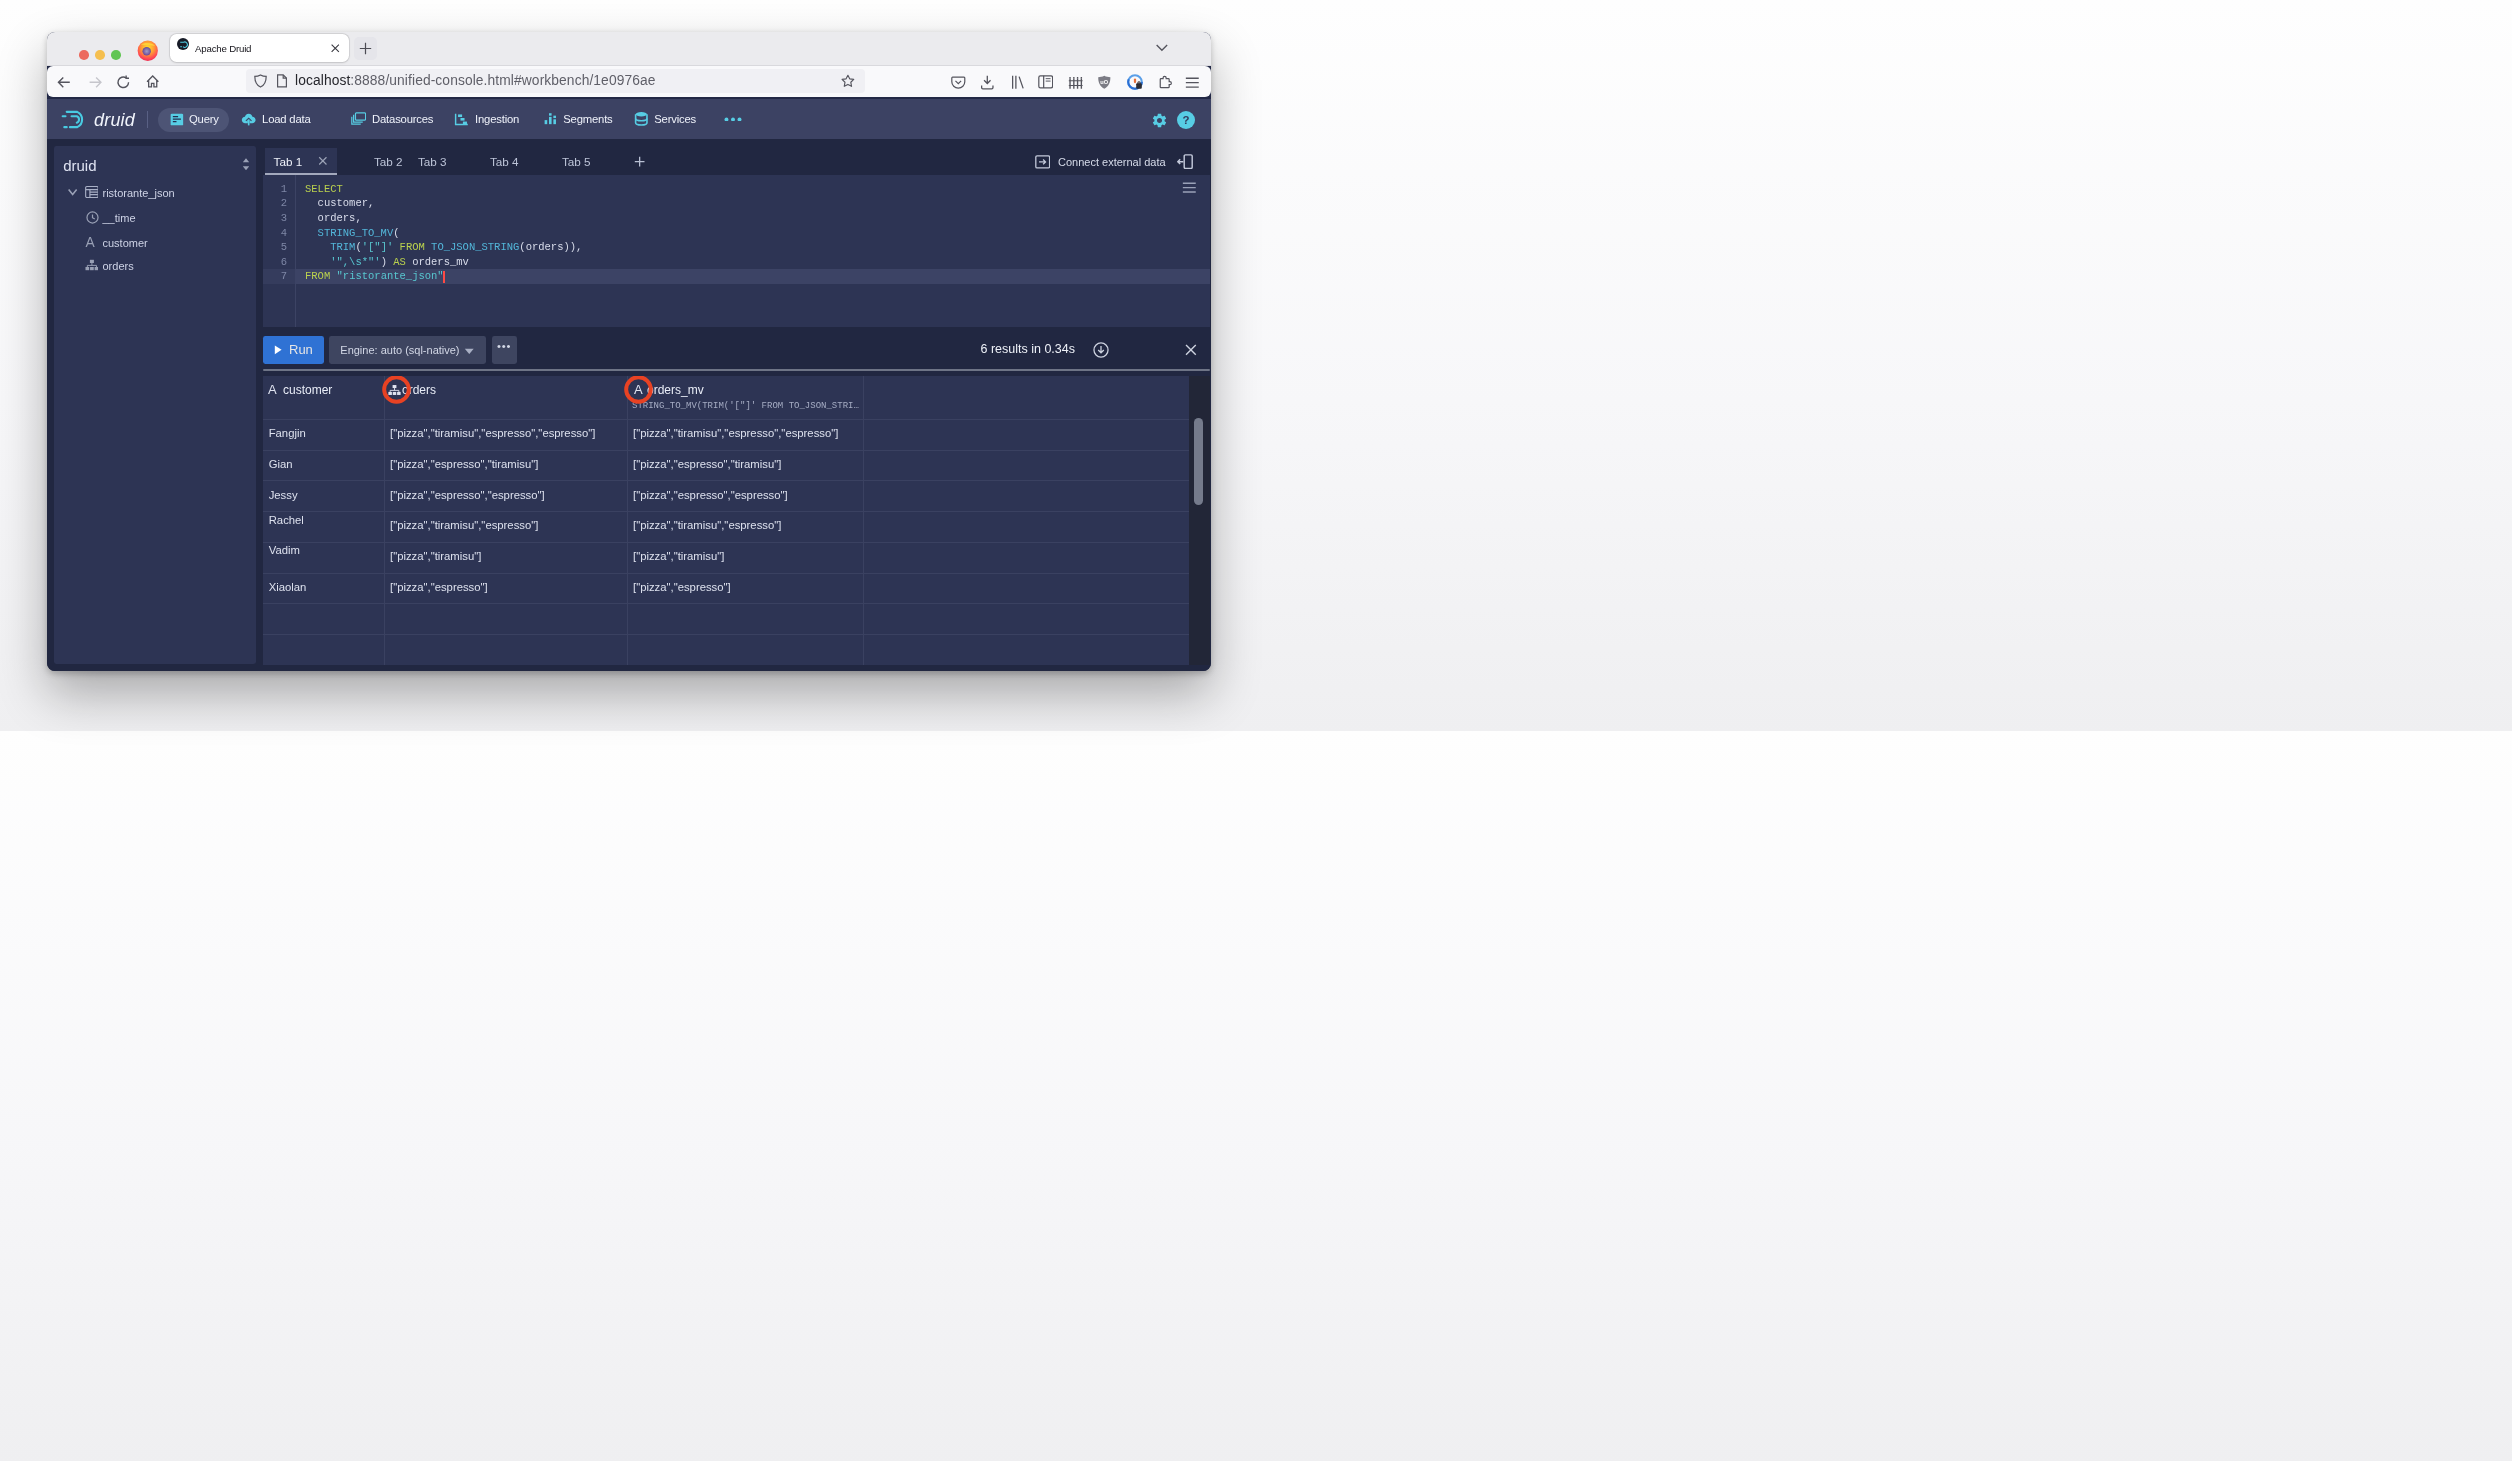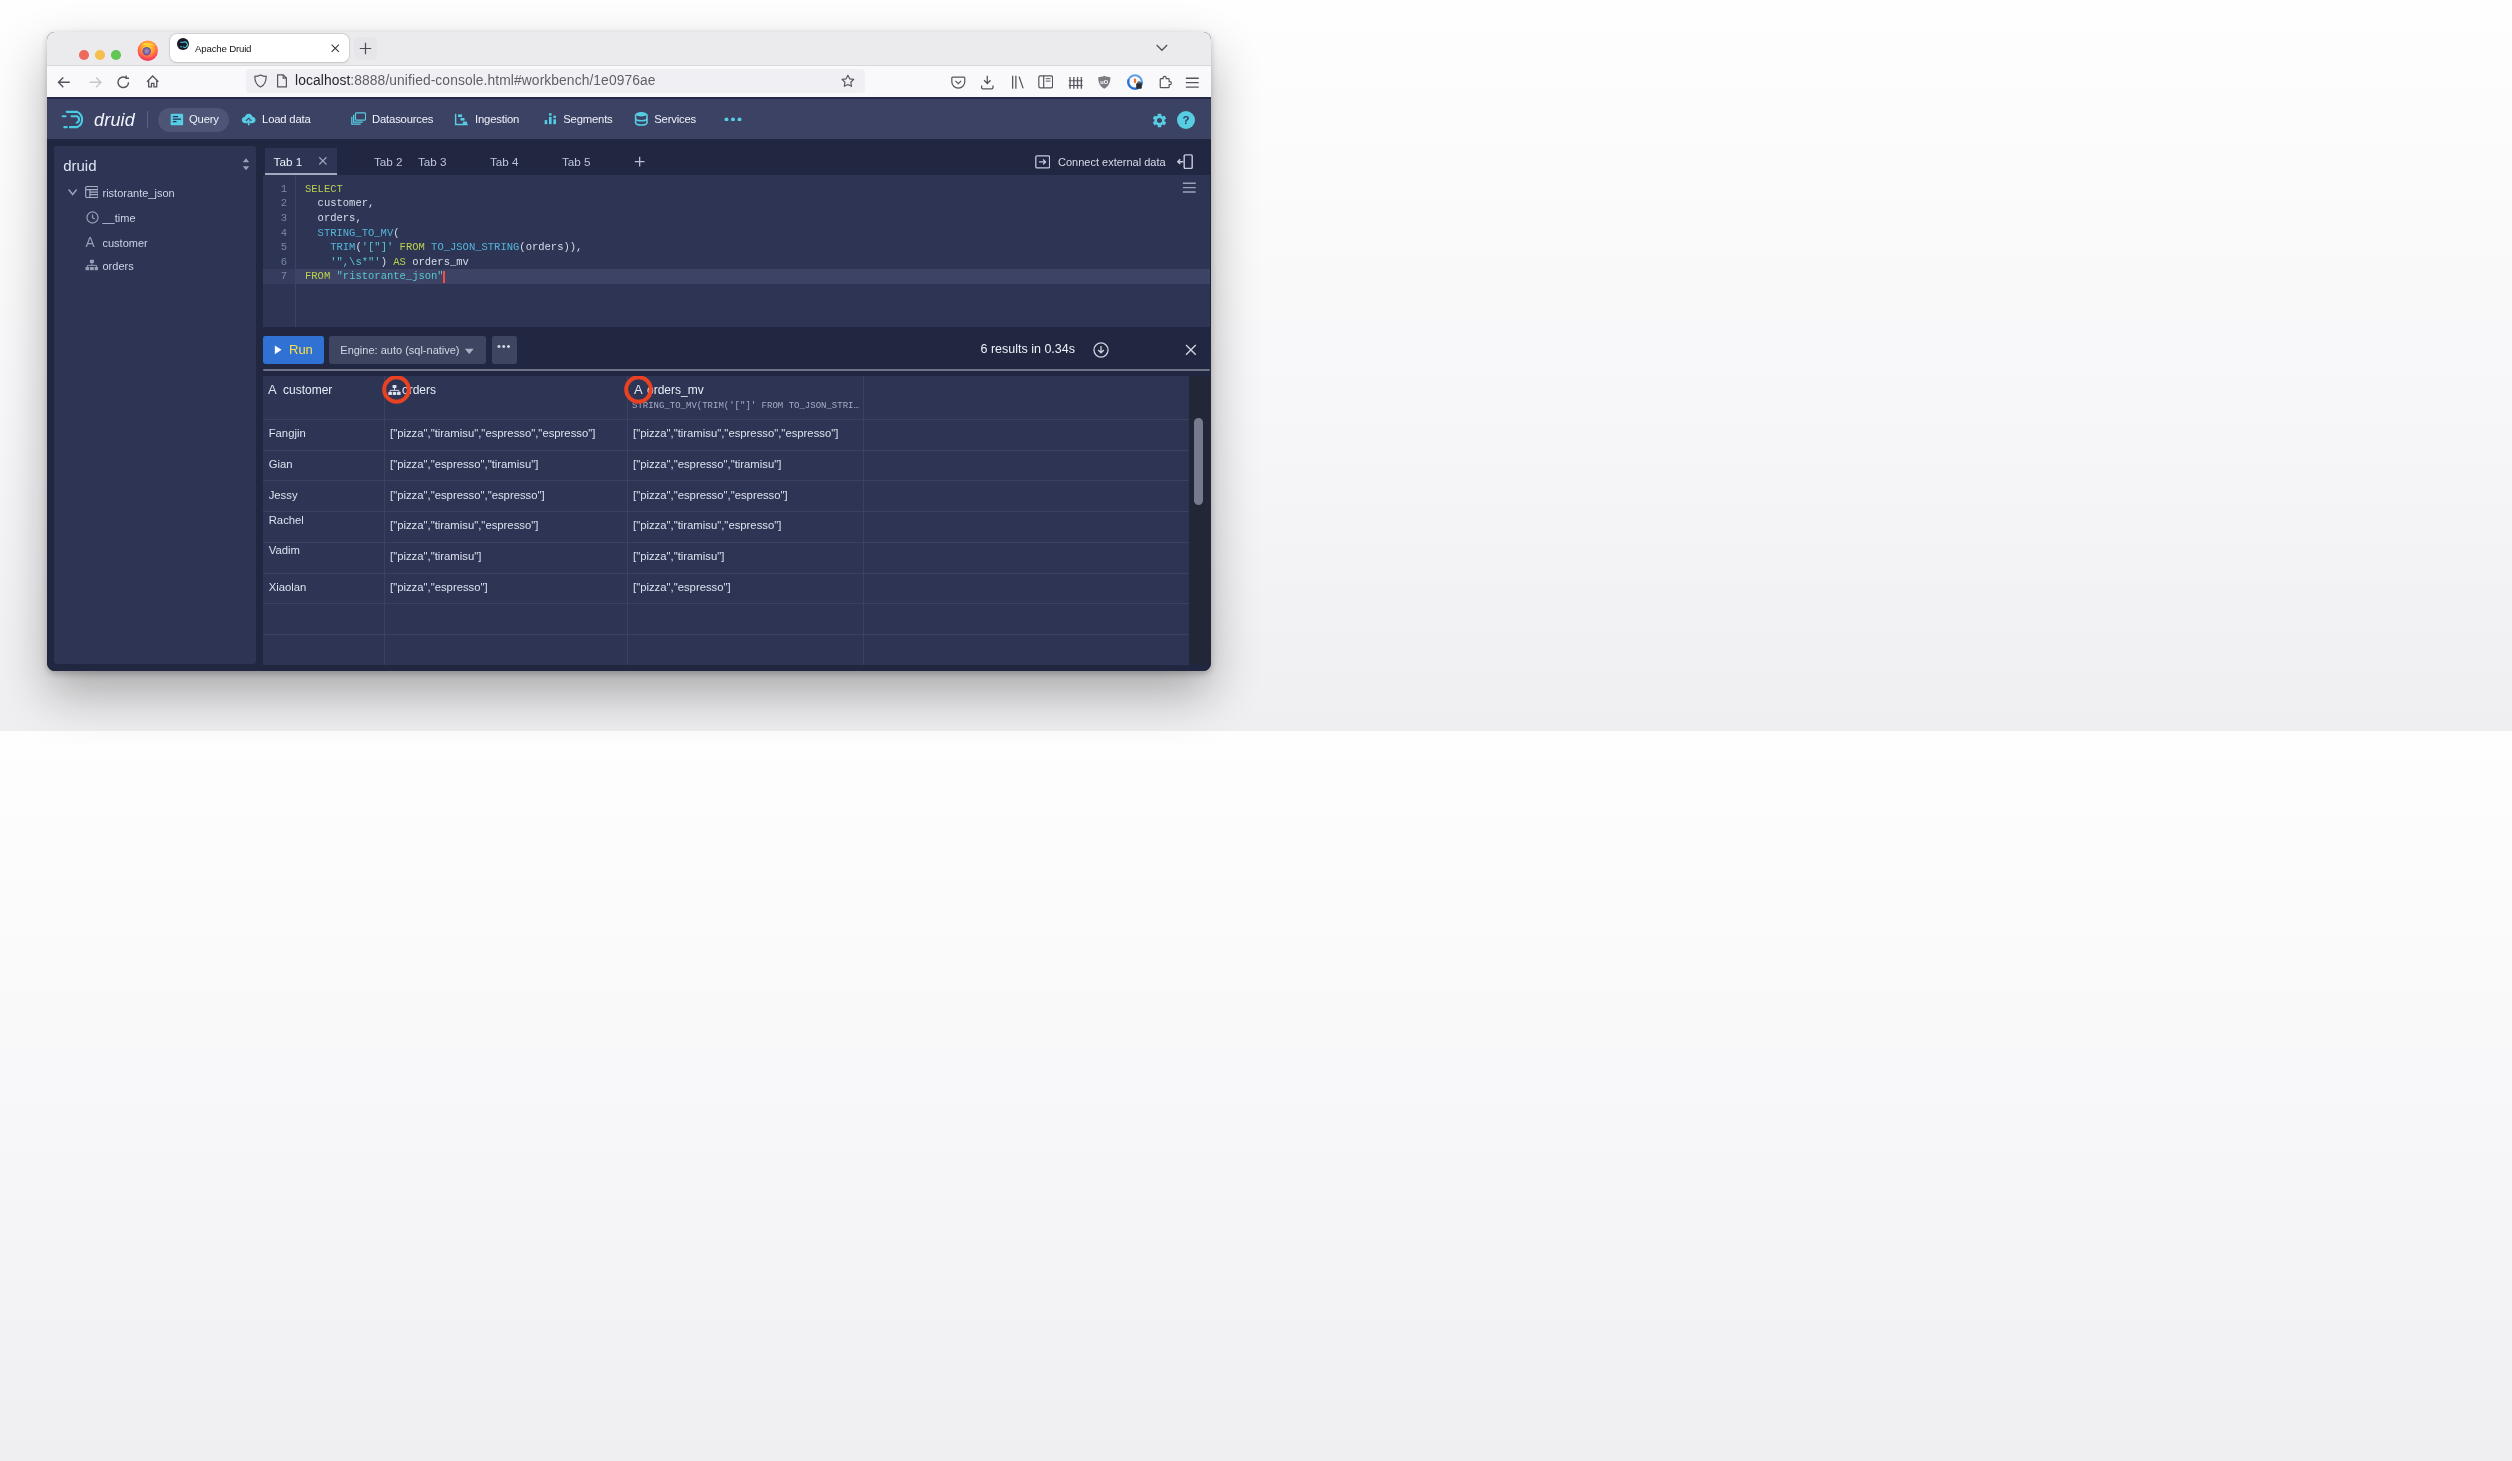--- a/index.html
+++ b/index.html
@@ -7,21 +7,21 @@
   body { font-family:"Liberation Sans", sans-serif; background:linear-gradient(180deg,#fefefe 0%,#f7f7f9 55%,#efeff1 100%); }
   .abs { position:absolute; }
   #win { position:absolute; left:47px; top:32px; width:1164px; height:639px; border-radius:8px; overflow:hidden;
          box-shadow:0 2.4px 6.5px rgba(0,0,0,.22), 0 23px 49px rgba(0,0,0,.30); background:#232946; }
   
   #tabbar { position:absolute; left:0; top:0; width:100%; height:34px; background:#ebebee; border-bottom:0.8px solid #d9d9dd; }
   .tl { position:absolute; top:18px; width:9.7px; height:9.7px; border-radius:50%; }
   #tab1 { position:absolute; left:123px; top:2.4px; width:179px; height:28px; background:#fff; border-radius:6.5px;
           box-shadow:0 0 0 0.8px rgba(0,0,0,.10), 0 0.8px 2.4px rgba(0,0,0,.10); }
   #tab1 .title { position:absolute; left:25px; top:8.5px; font-size:9.7px; color:#15141a; letter-spacing:-0.2px; }
-  #toolbar { position:absolute; left:0; top:34px; width:100%; height:31px; background:#f9f9fb; }
+  #toolbar { position:absolute; left:0; top:34px; width:100%; height:31px; background:#f9f9fb;border-radius:6px; }
   #urlbar { position:absolute; left:199px; top:2.8px; width:619px; height:24px; background:#f0f0f4; border-radius:4px; }
   #urltext { position:absolute; left:49px; top:4px; font-size:13.8px; color:#5f5f68; white-space:nowrap; letter-spacing:0.1px; }
   #urltext b { font-weight:normal; color:#26262c; }
   .icn { position:absolute; }
   
   #app { position:absolute; left:0; top:67px; width:1164px; height:572px; background:#212741; font-size:13px; color:#eef1f9; }
   #navbar { position:absolute; left:0; top:0; width:100%; height:40px; background:#3c4263; }
   .nav { position:absolute; top:0; height:40px; display:flex; align-items:center; gap:5.7px; color:#f0f3fb; font-size:11.3px; letter-spacing:-0.2px; }
   #sidebar { position:absolute; left:6.5px; top:47px; width:202px; height:518px; background:#2d3454; border-radius:2.4px; }
   #main { position:absolute; left:216px; top:0; width:947px; height:572px; }
@@ -329,21 +329,21 @@
         <div class="abs" style="left:180px; top:96px; width:1.6px; height:12px; background:#ff4a44;"></div>
         <svg class="icn" style="left:919px; top:7.3px;" width="14.6" height="11.3" viewBox="0 0 18 14">
           <path d="M1 1.5 H17 M1 7 H17 M1 12.5 H17" stroke="#9aa1b8" stroke-width="1.8"></path>
         </svg>
       </div>
 
       <div class="btn" style="left:0; width:61px; background:#2f72d4;">
         <svg class="icn" style="left:11.3px; top:9.3px;" width="8" height="9.7" viewBox="0 0 10 12">
             <path d="M1 0.5 L9.5 6 L1 11.5Z" fill="#fff"></path>
           </svg>
-        <div class="abs" style="left:26px; top:6px; font-size:13px; color:#fde047;">Run</div>
+        <div class="abs" style="left:26px; top:6px; font-size:13px; color:#e5e5e5;">Run</div>
       </div>
       <div class="btn" style="left:66px; width:157px; background:#3e4560;">
         <div class="abs" style="left:11.3px; top:7.7px; font-size:11px; color:#d3d8e6;">Engine: auto (sql-native)</div>
         <svg class="icn" style="left:135px; top:11.7px;" width="10.5" height="6.5" viewBox="0 0 13 8">
             <path d="M1 1 H12 L6.5 7.5Z" fill="#a9b0c4"></path>
           </svg>
       </div>
       <div class="btn" style="left:229px; width:25px; background:#3e4560;">
         <div class="abs" style="left:4.9px; top:4px; font-size:11.3px; color:#d3d8e6; letter-spacing:0.8px;">•••</div>
       </div>

